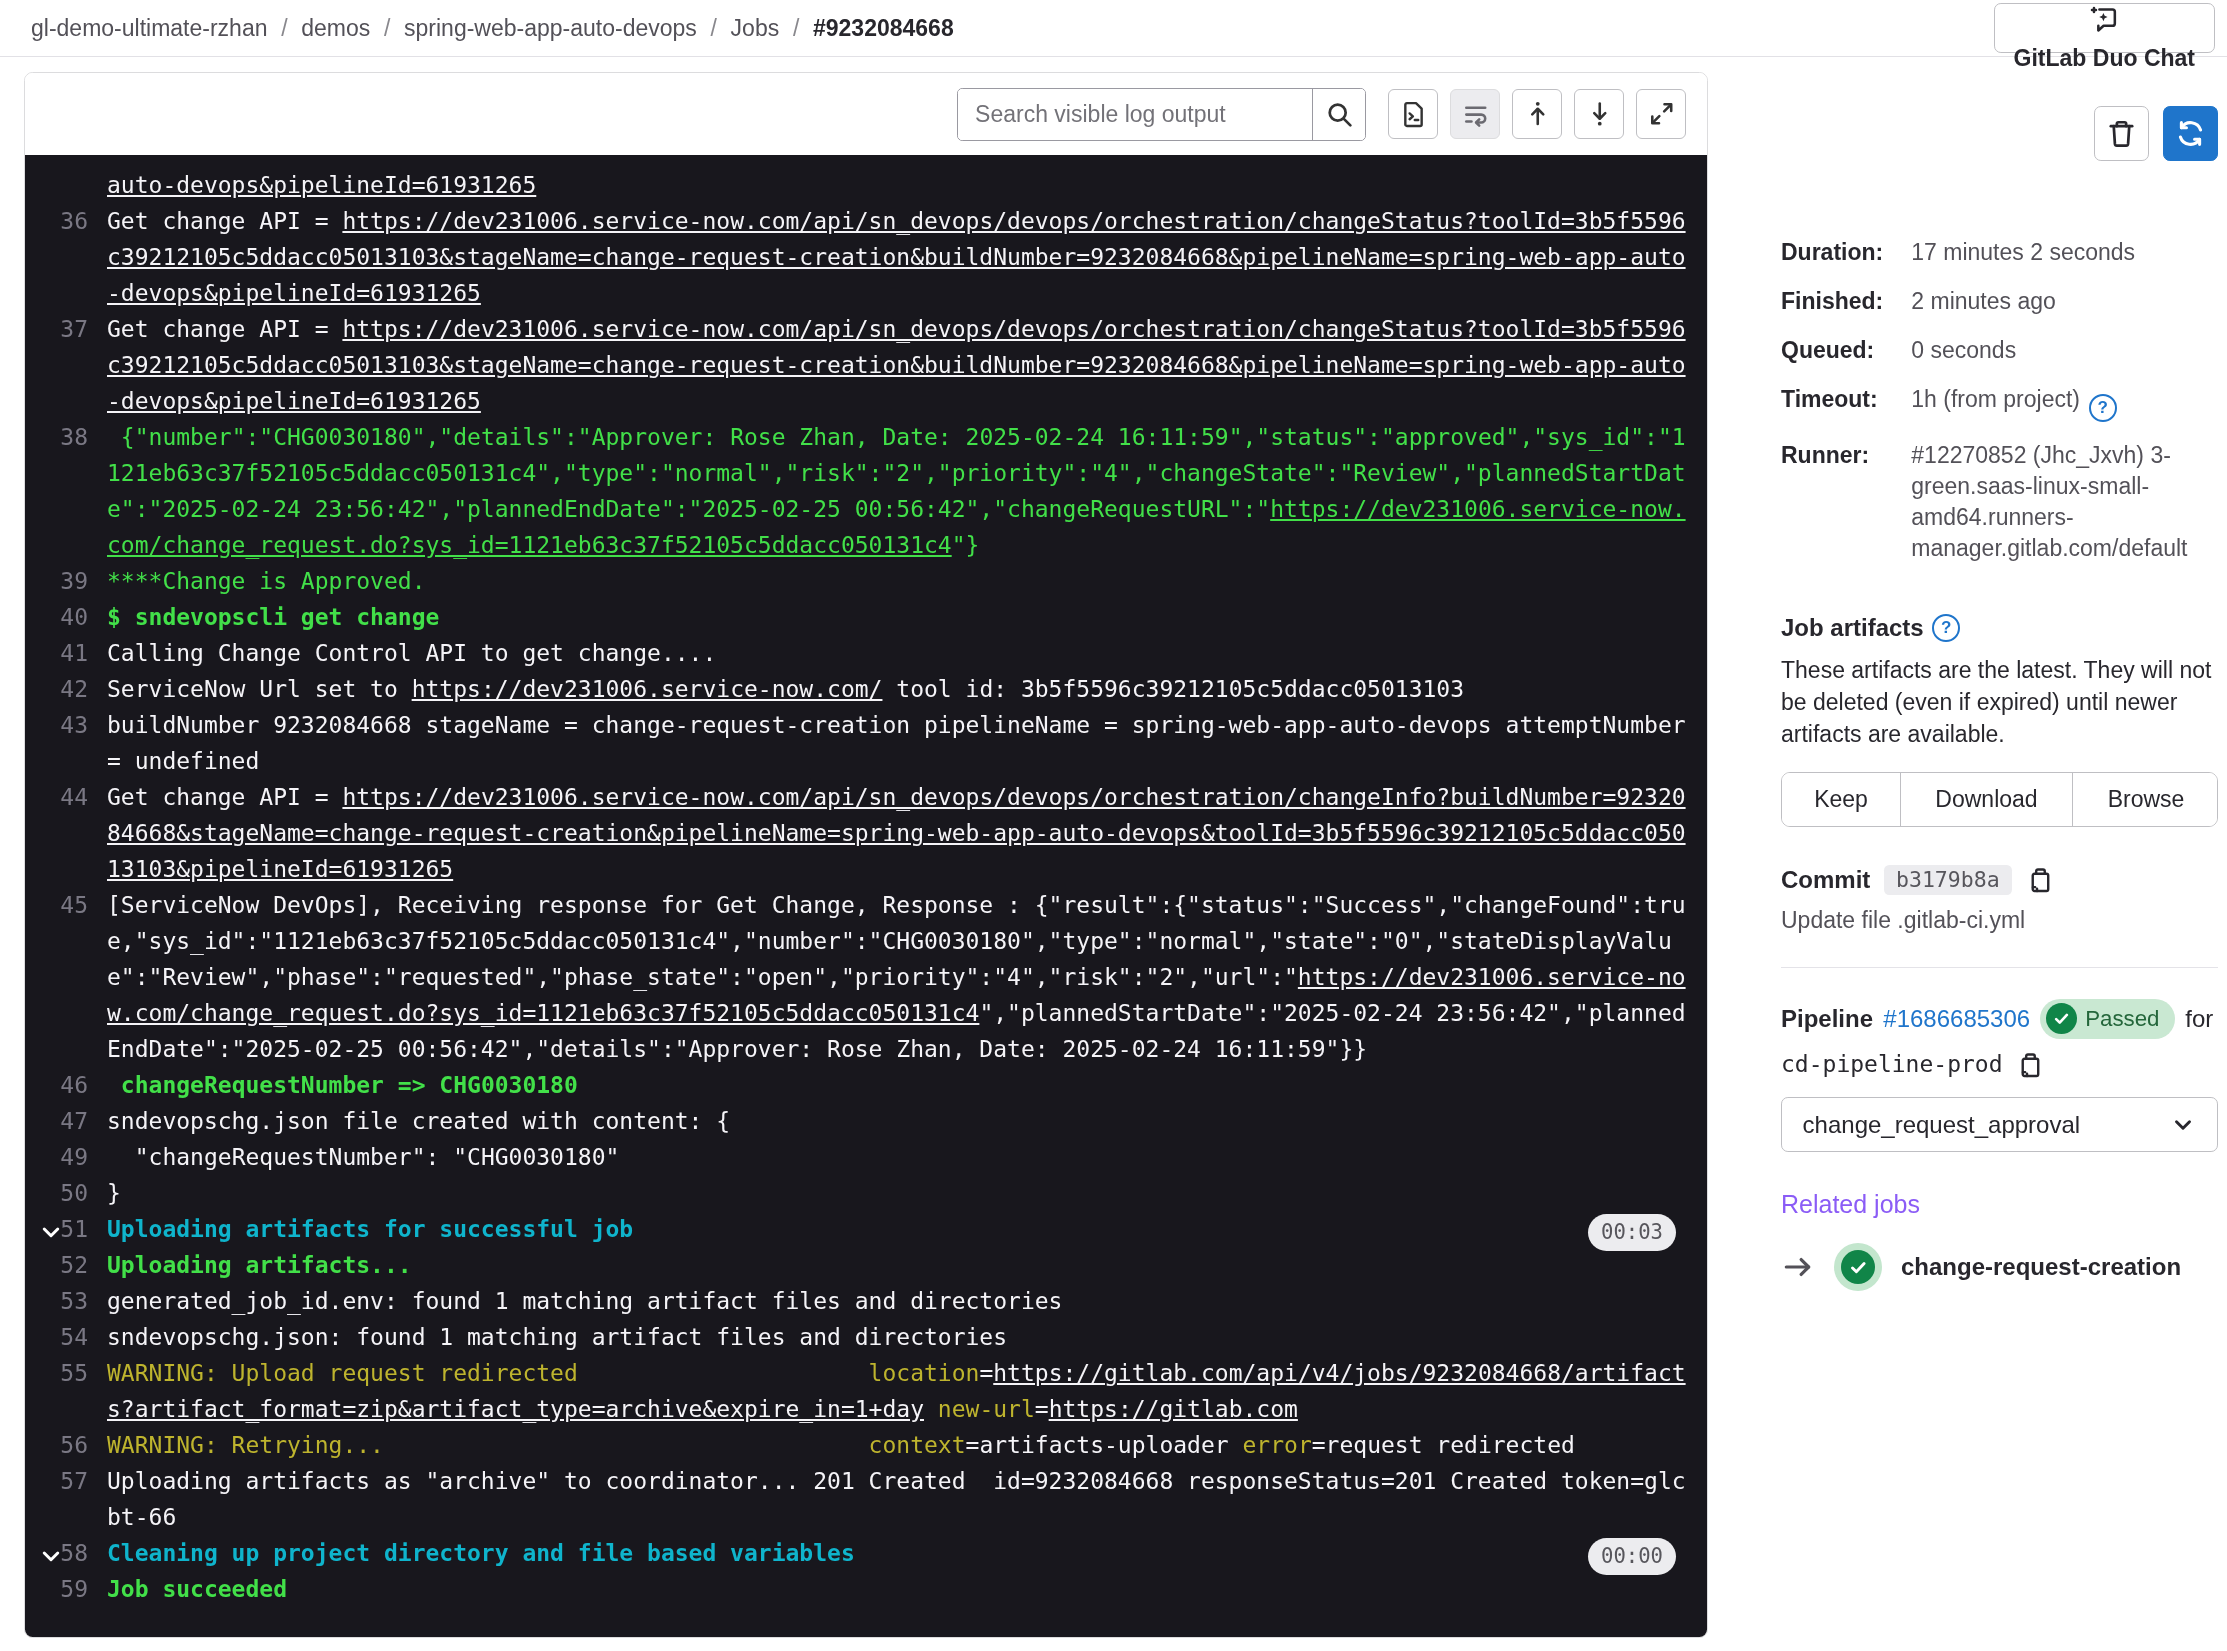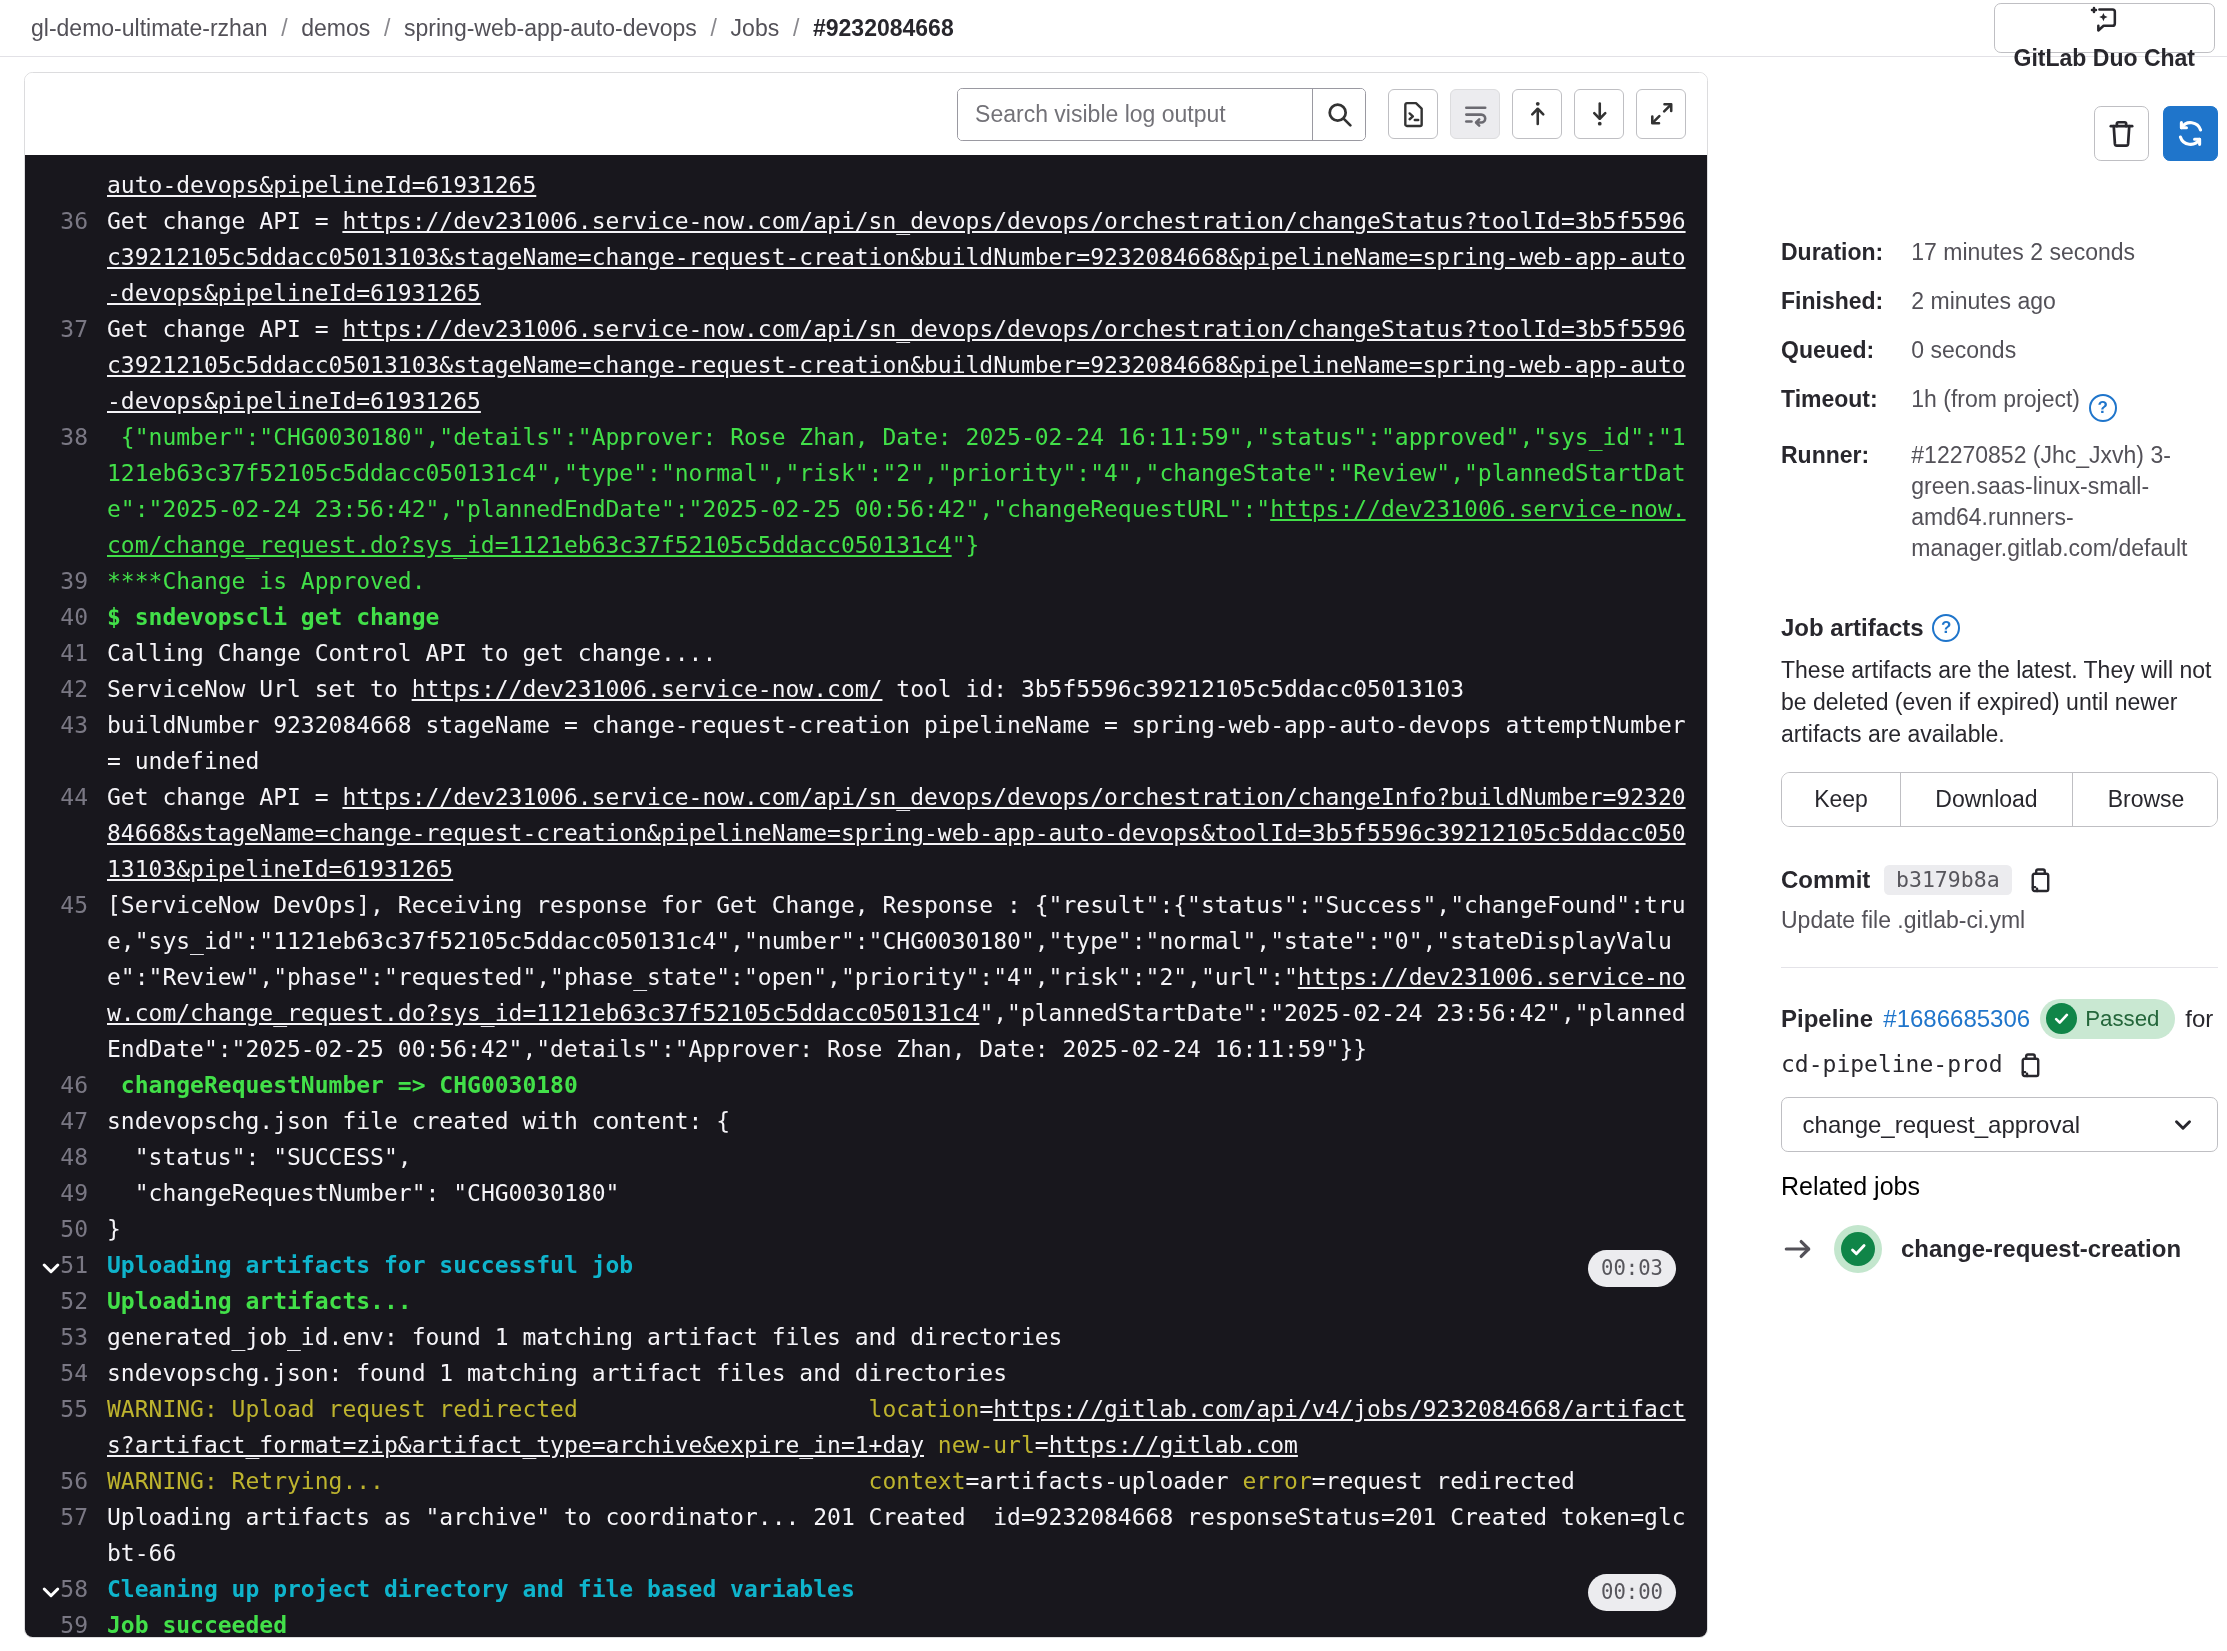--- a/index.html
+++ b/index.html
@@ -89,21 +89,21 @@
   .pipe-label { font-weight:700; }
   .pipe-link { color:#1f75cb; text-decoration:none; cursor:pointer; }
   .pass-badge { display:inline-flex; align-items:center; gap:7.7px; background:#c9e8d2; color:#24663b;
                 border-radius:859px; padding:4.3px 15.5px 4.3px 6px; font-size:22.3px; cursor:pointer; }
   .ref-row { margin-top:12px; display:flex; align-items:center; gap:12px;
              font-family:"DejaVu Sans Mono",monospace; font-size:23px; color:#28272d; }
   .job-dd { margin-top:19px; height:55px; border:1.7px solid #bfbfc3; border-radius:6.9px; background:#fff;
             display:flex; align-items:center; justify-content:space-between; padding:0 20.6px;
             font-size:24px; color:#28272d; cursor:pointer; }
 
-  .related-title { margin-top:20px; font-size:25px; color:#000000; }
+  .related-title { margin-top:38px; font-size:25px; color:#8b5cf6; }
   .related-job { margin-top:24px; display:flex; align-items:center; gap:19px; }
   .status-ring { width:48px; height:48px; border-radius:50%; background:#c3e6cd; display:flex;
                  align-items:center; justify-content:center; }
   .status-dot { width:34px; height:34px; border-radius:50%; background:#108548; display:flex;
                 align-items:center; justify-content:center; }
   .related-name { font-size:24px; font-weight:700; color:#28272d; cursor:pointer; }
 </style>
 </head>
 <body>
 
@@ -239,24 +239,20 @@
       </div>
       <div class="log-line">
         <span class="ln">46</span>
         <span class="lc"><span class="seg-gb"> changeRequestNumber =&gt; CHG0030180</span></span>
       </div>
       <div class="log-line">
         <span class="ln">47</span>
         <span class="lc"><span class="seg-p">sndevopschg.json file created with content: {</span></span>
       </div>
       <div class="log-line">
-        <span class="ln">48</span>
-        <span class="lc"><span class="seg-p">  "status": "SUCCESS",</span></span>
-      </div>
-      <div class="log-line">
         <span class="ln">49</span>
         <span class="lc"><span class="seg-p">  "changeRequestNumber": "CHG0030180"</span></span>
       </div>
       <div class="log-line">
         <span class="ln">50</span>
         <span class="lc"><span class="seg-p">}</span></span>
       </div>
       <div class="log-line section">
         <span class="sec-chev"><svg width="24" height="24" viewBox="0 0 16 16" fill="none" stroke="#fff" stroke-width="2" stroke-linecap="round" stroke-linejoin="round">
             <path d="M3.5 6l4.5 4.5L12.5 6"></path>

